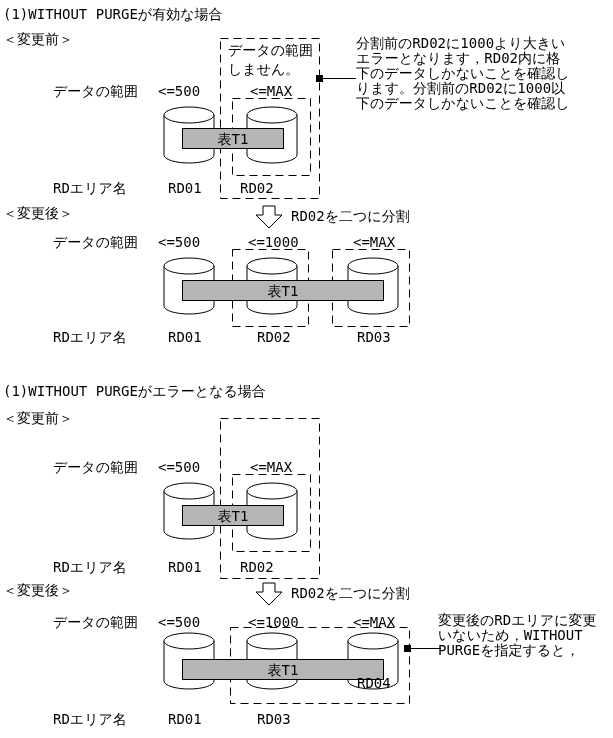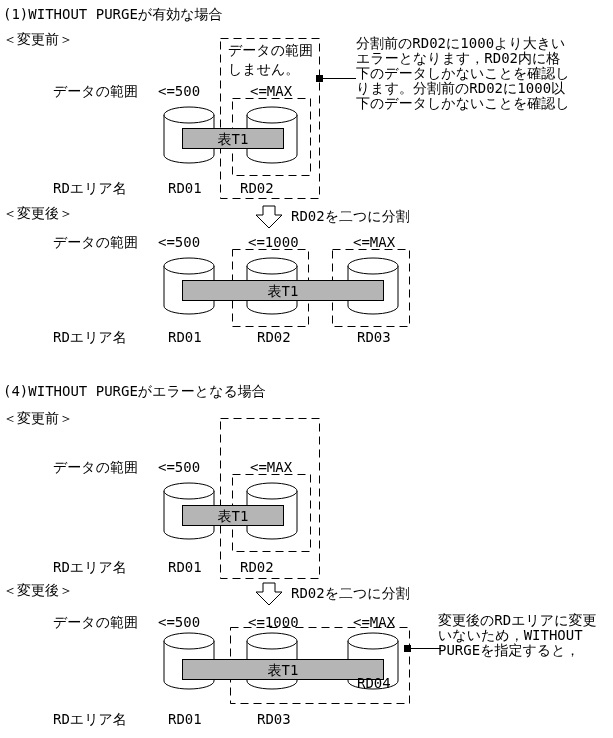--- a/index.html
+++ b/index.html
@@ -103,21 +103,21 @@
 
   <div class="bar" style="left:182px;top:280px;width:200px;height:19px">
     <span>表T1</span>
   </div>
 
   <div class="t" style="left:53px;top:330px">RDエリア名</div>
   <div class="t" style="left:168px;top:330px">RD01</div>
   <div class="t" style="left:257px;top:330px">RD02</div>
   <div class="t" style="left:357px;top:330px">RD03</div>
 
-  <div class="t" style="left:3px;top:384px">(4)WITHOUT PURGEがエラーとなる場合</div>
+  <div class="t" style="left:3px;top:384px">(1)WITHOUT PURGEがエラーとなる場合</div>
   <div class="t" style="left:3px;top:411px">＜変更前＞</div>
 
   <svg class="dashed" style="left:220px;top:418px" width="100" height="161">
     <rect x="0.5" y="0.5" width="99" height="160" fill="none" stroke="#000" stroke-dasharray="8,5"></rect>
   </svg>
 
   <div class="t" style="left:53px;top:460px">データの範囲</div>
   <div class="t" style="left:158px;top:460px">&lt;=500</div>
   <div class="t" style="left:250px;top:460px">&lt;=MAX</div>
 

